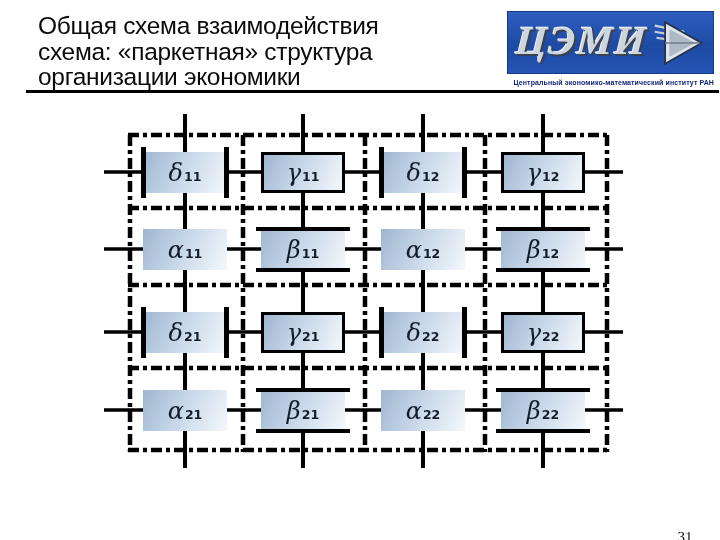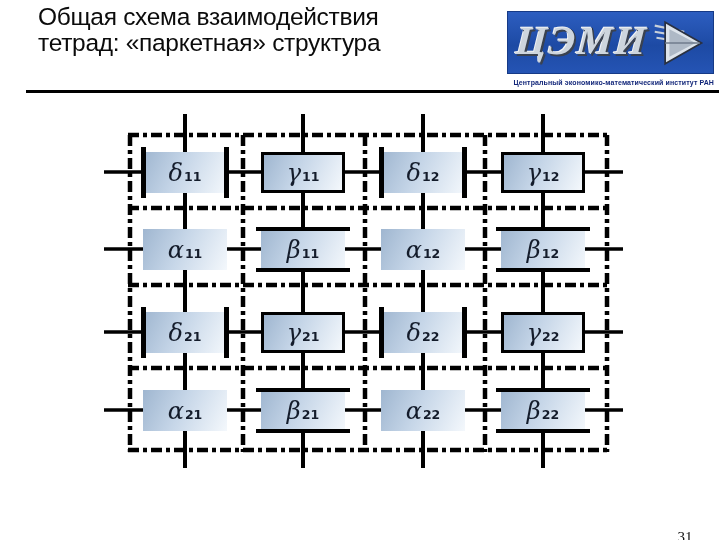--- a/index.html
+++ b/index.html
@@ -2,21 +2,21 @@
 <html><head>
 <meta charset="utf-8">
 <style>
   html,body{margin:0;padding:0;}
   body{
     width:720px;height:540px;position:relative;overflow:hidden;
     background:#ffffff;font-family:"Liberation Sans",sans-serif;
   }
   
   .title{
-    position:absolute;left:38px;top:4px;width:470px;
+    position:absolute;left:38px;top:13px;width:470px;
     font-size:24.5px;line-height:25.5px;color:#0b0b0b;
     letter-spacing:-0.3px;
   }
   .title-rule{
     position:absolute;left:26px;top:90px;width:693px;height:3px;
     background:#000;
   }
   
   .logo{
     position:absolute;left:507px;top:11px;width:207px;height:63px;
@@ -71,21 +71,22 @@
   .page-number{
     position:absolute;left:670px;top:505px;width:30px;text-align:center;
     font-family:"Liberation Serif",serif;font-size:15px;color:#111;margin-top:24px;
   }
 </style>
 </head>
 <body>
 
 <div class="title">
   <div>Общая схема взаимодействия</div>
-  <div>тетрад: «паркетная» структура</div>
+  <div>схема: «паркетная» структура</div>
+  <div>организации экономики</div>
 </div>
 <div class="title-rule"></div>
 
 <div class="logo">
   <span class="logo-text">ЦЭМИ</span>
   <svg class="logo-arrow" width="52" height="50" viewBox="0 0 60 54">
     <g stroke="#c9d1da" stroke-width="2.5">
       <line x1="2" y1="7" x2="36" y2="14"></line>
       <line x1="2" y1="14" x2="36" y2="20"></line>
       <line x1="4" y1="21" x2="36" y2="26"></line>

